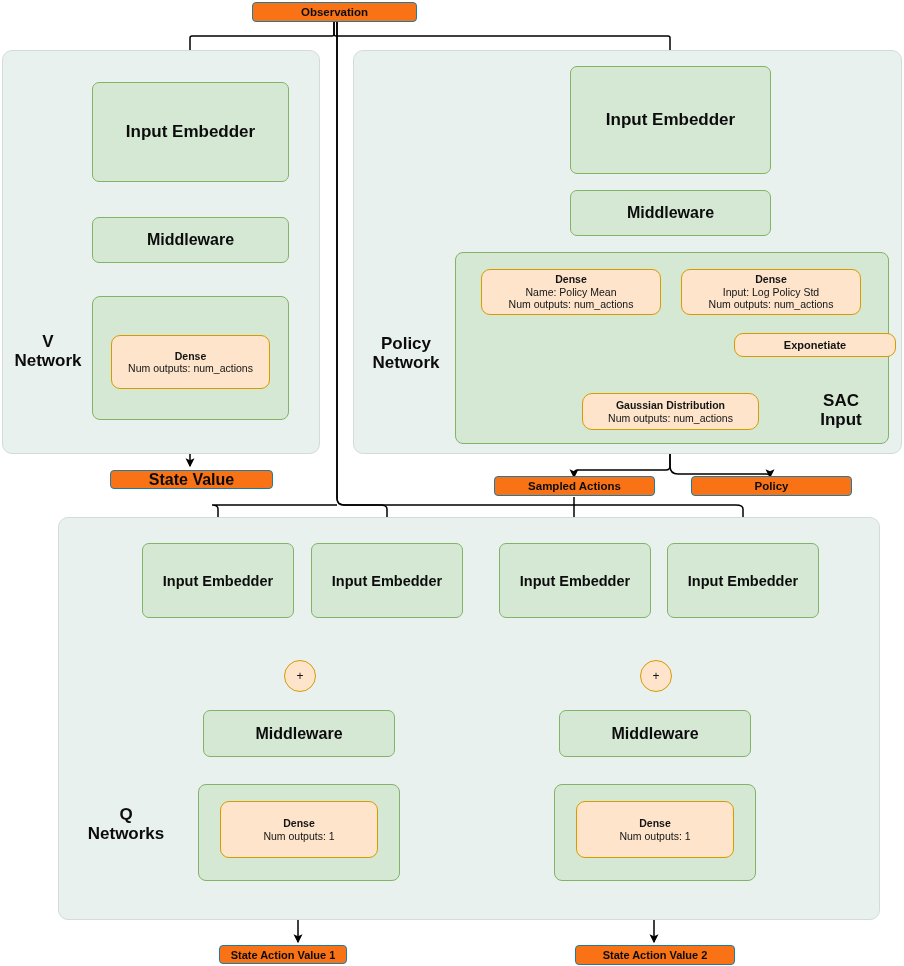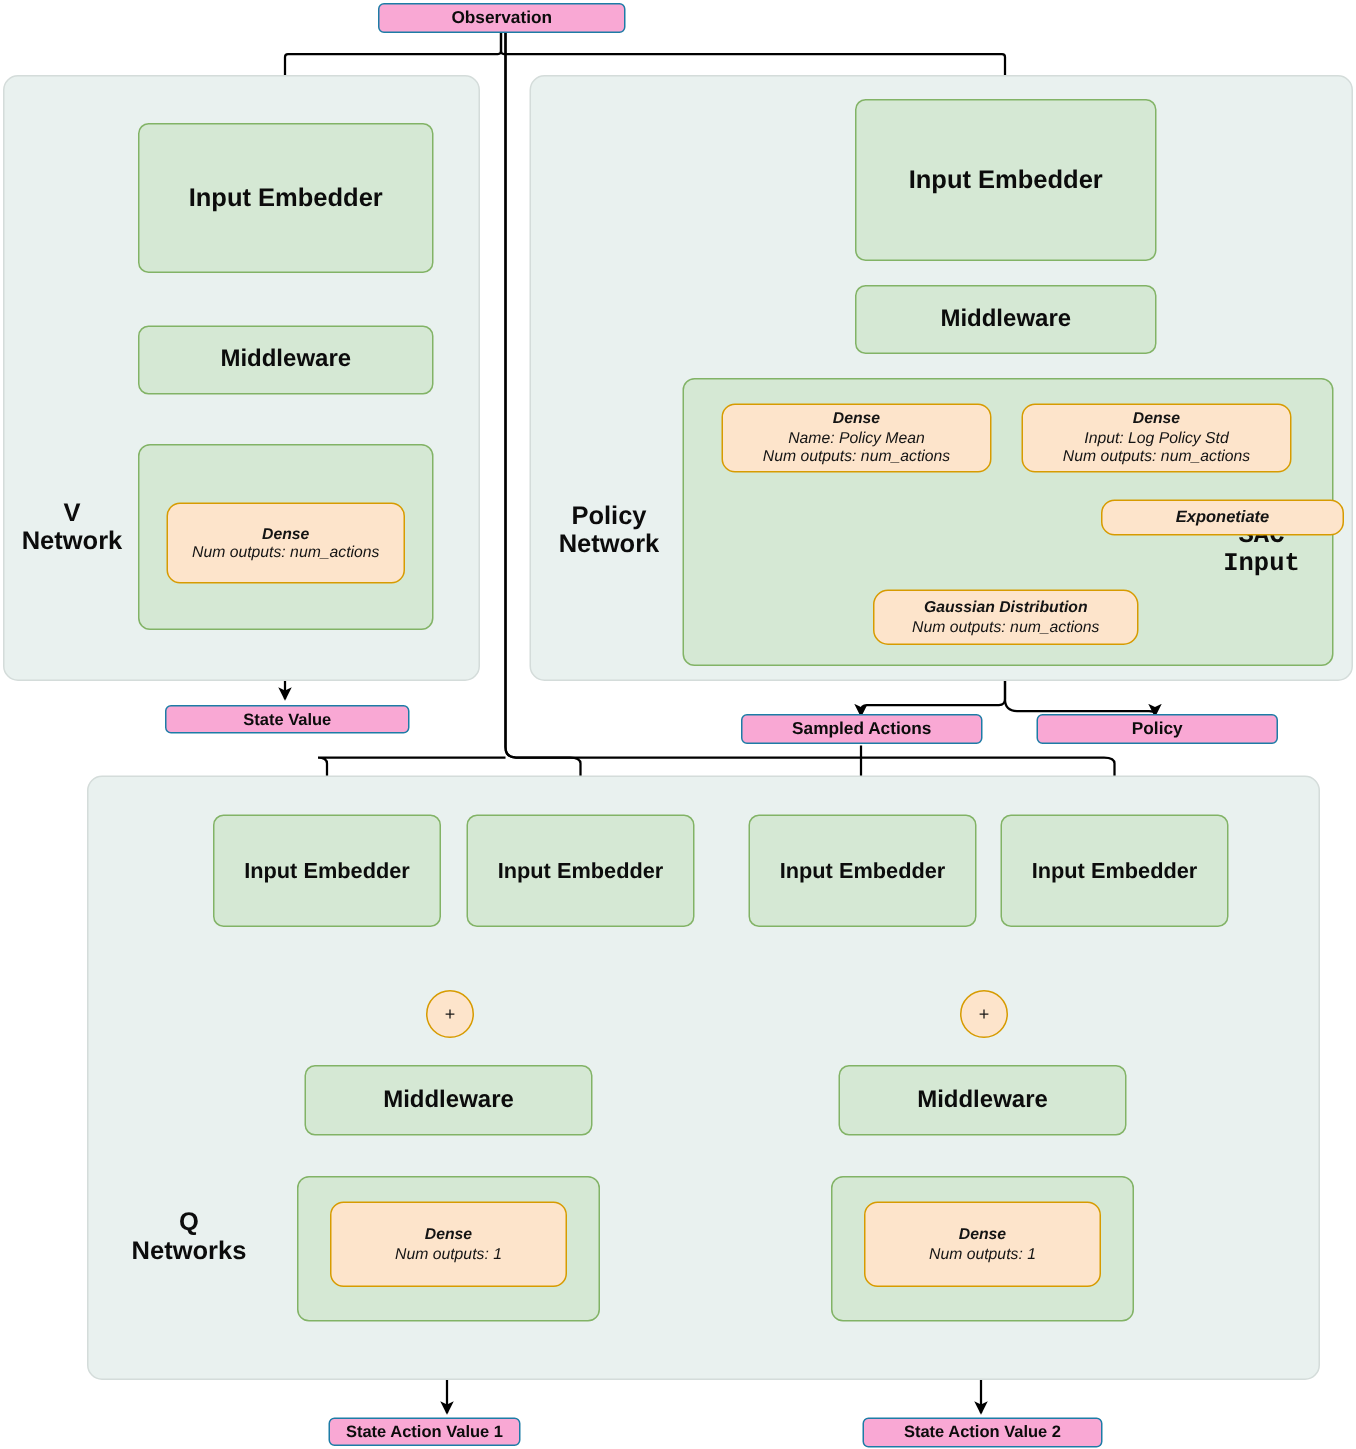--- a/index.html
+++ b/index.html
@@ -12,22 +12,22 @@
   
   .node{position:absolute;box-sizing:border-box;display:flex;
         flex-direction:column;align-items:center;justify-content:center;
         text-align:center;border-radius:6px;}
 
   .panel{background:#E9F1EF;border:1px solid #D4DCDA;border-radius:10px;}
   .subgroup{background:#D5E8D4;border:1px solid #82B366;border-radius:8px;}
   .greenbox{background:#D5E8D4;border:1.4px solid #82B366;border-radius:7px;
             font-weight:bold;color:#0c0c0c;}
   .orangebox{background:#FDE4CB;border:1.6px solid #D79B00;border-radius:9px;
-             color:#141414;line-height:1.18;font-style:italic;}
-  .bluebox{background:#f9a8d4;border:1.8px solid #1D7CA6;border-radius:4px;
+             color:#141414;line-height:1.18;}
+  .bluebox{background:#f97316;border:1.8px solid #1D7CA6;border-radius:4px;
            font-weight:bold;color:#0c0c0c;display:flex;align-items:center;
            justify-content:center;}
   .plusnode{position:absolute;border-radius:50%;background:#FDE4CB;
             border:1.8px solid #D79B00;display:flex;align-items:center;
             justify-content:center;font-size:12px;color:#141414;}
   .grouplabel{position:absolute;font-weight:bold;color:#0c0c0c;
               text-align:center;line-height:1.12;}
   .ttl{font-weight:bold;}
   .sub{font-weight:normal;}
 </style>
@@ -118,21 +118,21 @@
   <div class="node greenbox" style="left:570px;top:66px;width:201px;height:108px;font-size:17px;">
     <span>Input Embedder</span>
   </div>
 
   <div class="node greenbox" style="left:570px;top:190px;width:201px;height:46px;font-size:16px;">
     <span>Middleware</span>
   </div>
 
   <div class="node subgroup" style="left:455px;top:252px;width:434px;height:192px;
               background:#D5E8D4;border:1.4px solid #82B366;"></div>
-  <div class="grouplabel" style="left:806px;top:348px;width:70px;font-size:17px;font-family:Liberation Mono, monospace;">
+  <div class="grouplabel" style="left:806px;top:391px;width:70px;font-size:17px;">
     <div>SAC</div>
     <div>Input</div>
   </div>
 
   <div class="node orangebox" style="left:481px;top:269px;width:180px;height:46px;font-size:10.5px;">
     <span class="ttl">Dense</span>
     <span class="sub">Name: Policy Mean</span>
     <span class="sub">Num outputs: num_actions</span>
   </div>
 
@@ -144,21 +144,21 @@
 
   <div class="node orangebox" style="left:690px;top:333px;width:162px;height:24px;font-size:11px;font-weight:bold;margin-left:44px;">
     <span>Exponetiate</span>
   </div>
 
   <div class="node orangebox" style="left:582px;top:393px;width:177px;height:37px;font-size:10.5px;border-radius:10px;">
     <span class="ttl">Gaussian Distribution</span>
     <span class="sub">Num outputs: num_actions</span>
   </div>
 
-  <div class="node bluebox" style="left:110px;top:470px;width:163px;height:19px;font-size:11px;">
+  <div class="node bluebox" style="left:110px;top:470px;width:163px;height:19px;font-size:16px;">
     <span>State Value</span>
   </div>
   <div class="node bluebox" style="left:494px;top:476px;width:161px;height:20px;font-size:11.5px;">
     <span>Sampled Actions</span>
   </div>
   <div class="node bluebox" style="left:691px;top:476px;width:161px;height:20px;font-size:11.5px;">
     <span>Policy</span>
   </div>
 
   <div class="node panel" style="left:58px;top:517px;width:822px;height:403px;"></div>

